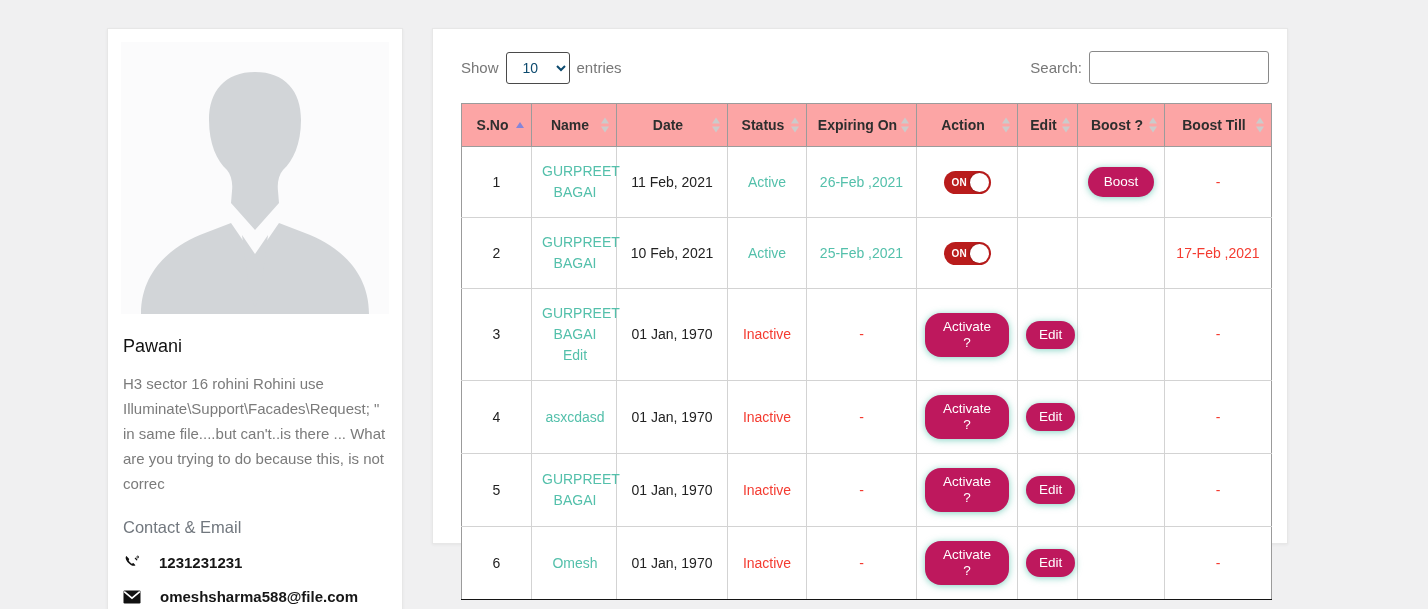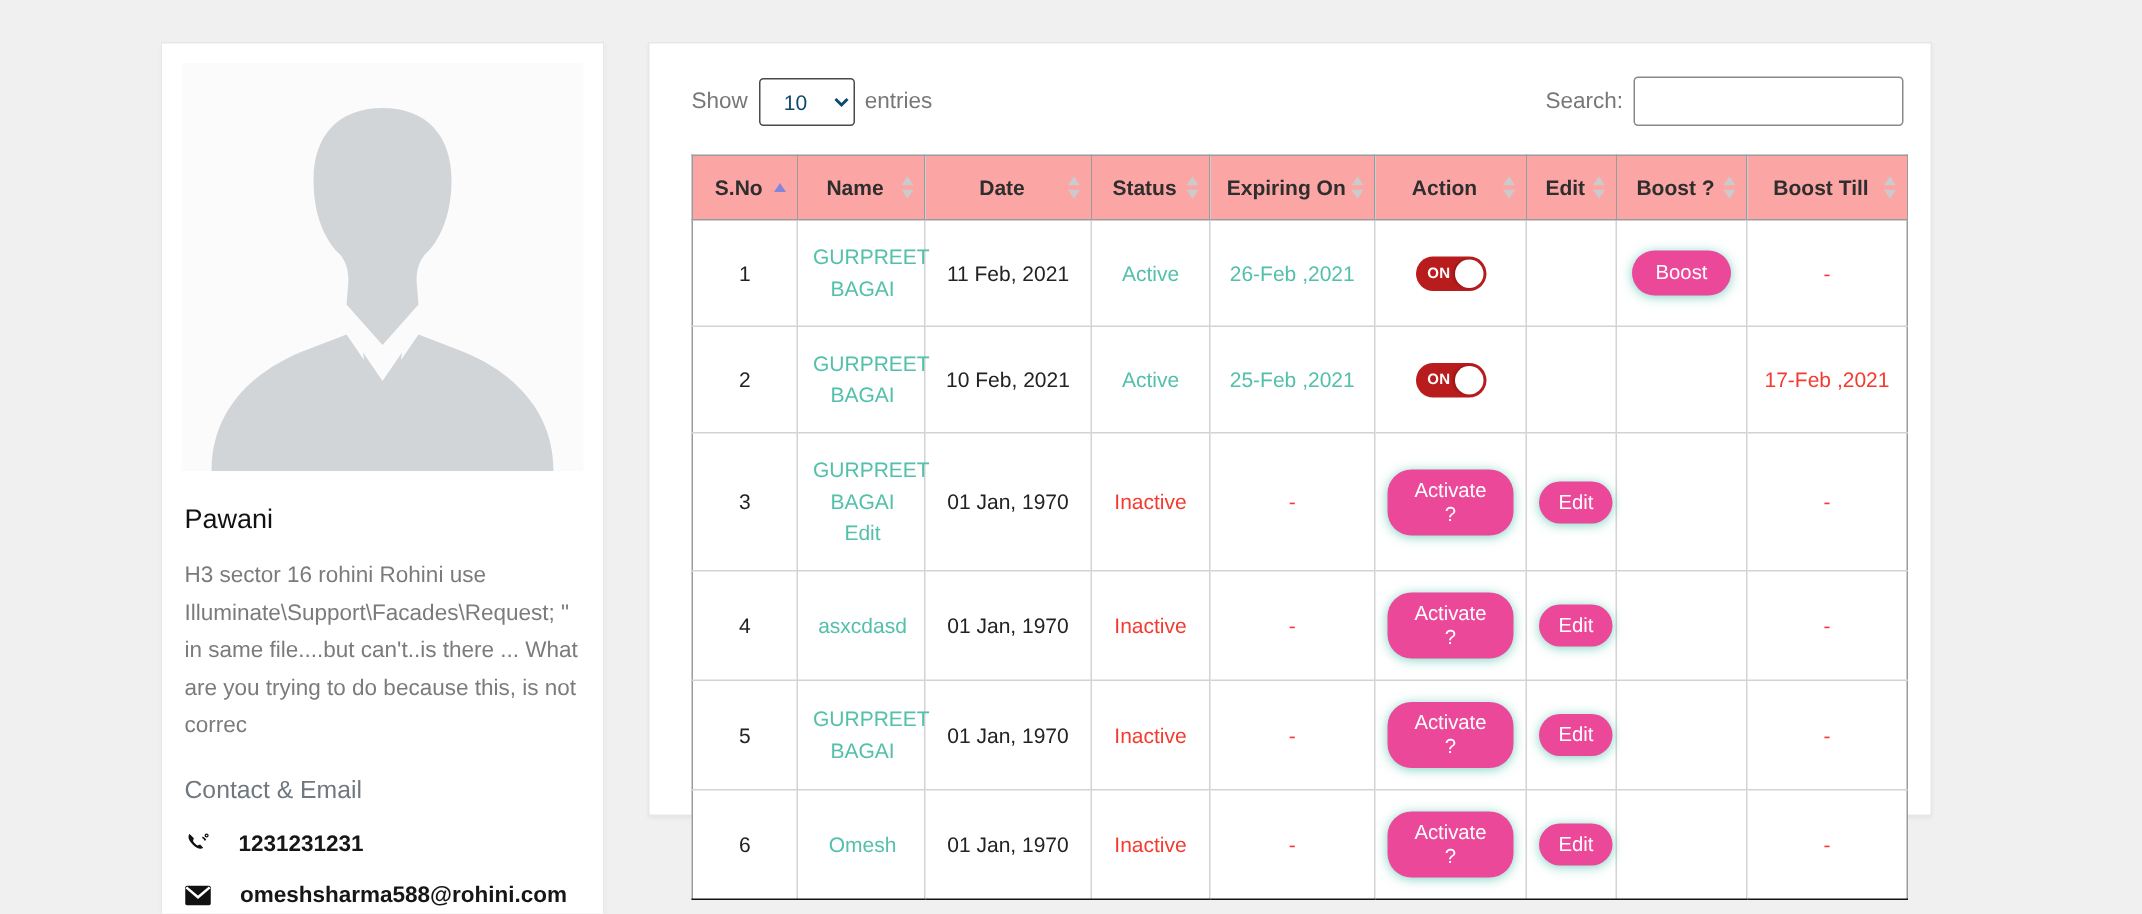--- a/index.html
+++ b/index.html
@@ -34,21 +34,21 @@
   tbody tr:last-child td{border-bottom-color:#141414}
   .c-teal{color:#54c0ab}
   .c-red{color:#f43b30}
   .c-left{text-align:center;padding-left:10px}
 
   .sort{position:absolute;right:7px;top:50%;transform:translateY(-50%);display:flex;flex-direction:column;gap:3px}
   .tri-up{width:0;height:0;border-left:4.5px solid transparent;border-right:4.5px solid transparent;border-bottom:6px solid #cbcbcb}
   .tri-down{width:0;height:0;border-left:4.5px solid transparent;border-right:4.5px solid transparent;border-top:6px solid #cbcbcb}
   .tri-up.active{border-bottom-color:#8585d8}
 
-  .pill-btn{display:inline-block;background:#ec4899;color:#fff;border:none;border-radius:16px;padding:6px 13px;
+  .pill-btn{display:inline-block;background:#be185d;color:#fff;border:none;border-radius:16px;padding:6px 13px;
     font-size:13.5px;font-family:inherit;cursor:pointer;box-shadow:0 1px 7px rgba(63,186,163,.65);line-height:16px}
   .pill-btn.boost{padding:7px 16px}
 
   .toggle{display:inline-flex;align-items:center;position:relative;width:47px;height:23px;background:#b91c1c;
     border-radius:12px;cursor:pointer;vertical-align:middle}
   .toggle-label{color:#fff;font-size:10px;font-weight:700;margin-left:8px;letter-spacing:.3px}
   .toggle-knob{position:absolute;right:2px;top:2px;width:19px;height:19px;background:#fff;border-radius:50%;
     box-shadow:-1px 0 2px rgba(0,0,0,.25)}
 </style>
 </head>
@@ -72,21 +72,21 @@
       <path fill="none" stroke="#111" stroke-width="1.3" d="M12.6 4.4 C13.6 4.8 14.4 5.6 14.8 6.6"></path>
       <circle cx="15.6" cy="3.2" r="1" fill="none" stroke="#111" stroke-width="0.9"></circle>
     </svg>
     <span>1231231231</span>
   </div>
   <div class="contact-row">
     <svg width="18" height="14" viewBox="0 0 18 14">
       <rect x="0.5" y="0.5" width="17" height="13" rx="1.2" fill="#111"></rect>
       <polyline points="1.2,1.6 9,8.2 16.8,1.6" fill="none" stroke="#fff" stroke-width="1.7"></polyline>
     </svg>
-    <span>omeshsharma588@rohini.com</span>
+    <span>omeshsharma588@file.com</span>
   </div>
 </div>
 
 <div class="card" id="table-card">
 
   <div class="controls">
     <div class="ctl-left">
       <span>Show</span>
       <select class="page-size">
         <option>10</option>

